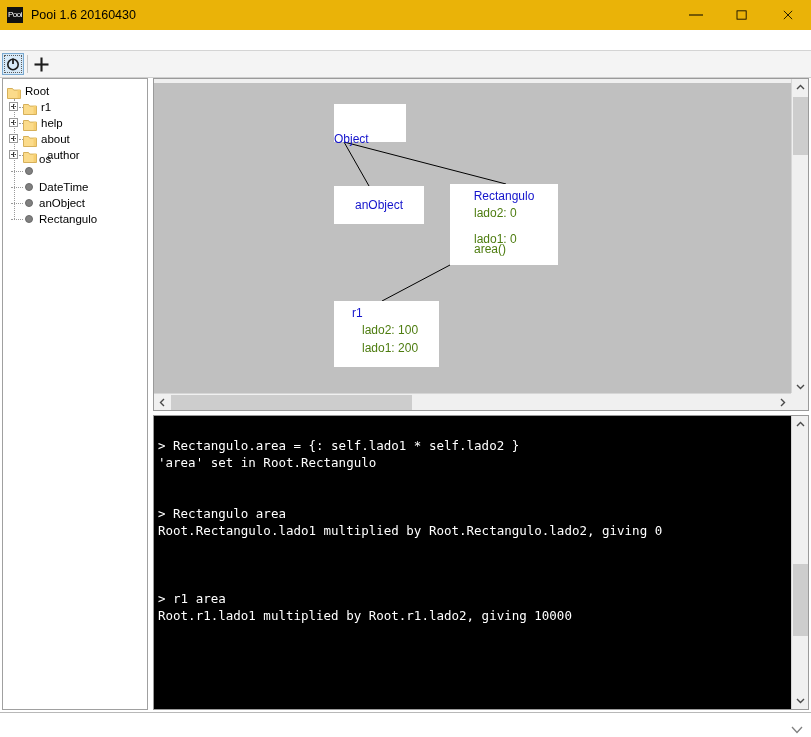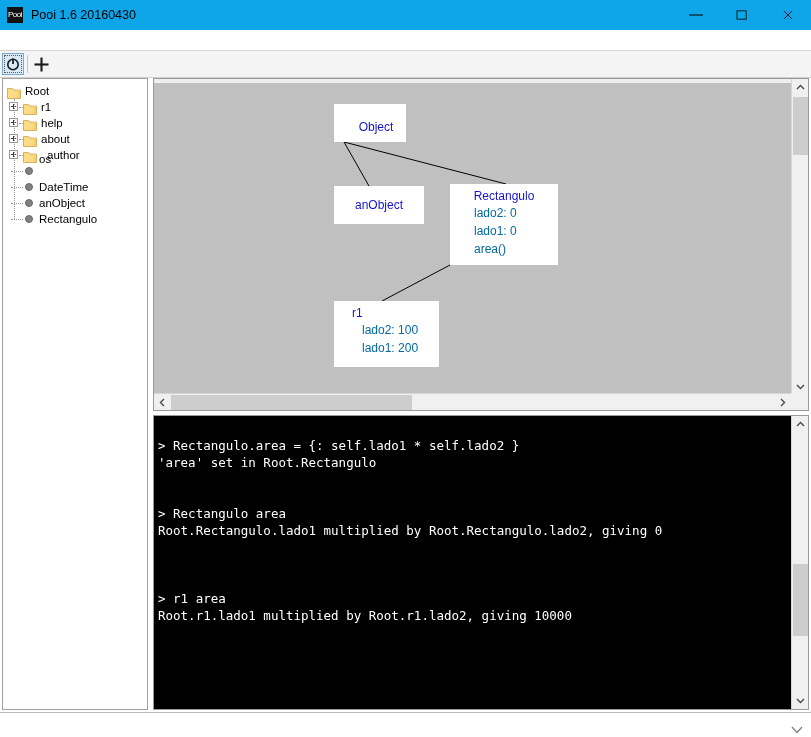--- a/index.html
+++ b/index.html
@@ -13,21 +13,21 @@
   #app {
     position: relative;
     width: 811px; height: 737px;
     background: #ffffff;
   }
 
   
   #titlebar {
     position: absolute; left: 0; top: 0;
     width: 811px; height: 30px;
-    background: #0ea5e9;
+    background: #eab308;
   }
   #app-icon {
     position: absolute; left: 7px; top: 7px;
     width: 16px; height: 16px;
     background: #111111;
     color: #ffffff;
     font-size: 8px; line-height: 16px;
     text-align: center;
     font-family: "Liberation Sans", sans-serif;
     letter-spacing: -0.5px;
@@ -200,21 +200,21 @@
   .dnode .dtitle {
     position: absolute;
     font-size: 12px;
     color: #1414cc;
     line-height: 15px;
     white-space: nowrap;
   }
   .dnode .dattr {
     position: absolute;
     font-size: 12px;
-    color: #0369a1;
+    color: #4d7c0f;
     line-height: 15px;
     white-space: nowrap;
   }
   #diagram-lines {
     position: absolute; left: 0; top: 0;
     width: 638px; height: 314px;
     pointer-events: none;
   }
 
   
@@ -394,29 +394,29 @@
   <div id="diagram-panel">
     <div id="diagram-canvas">
       <div class="topstrip"></div>
       <svg id="diagram-lines">
           <line x1="190" y1="63" x2="215" y2="107" stroke="#000000" stroke-width="1"></line>
           <line x1="190" y1="63" x2="352" y2="105" stroke="#000000" stroke-width="1"></line>
           <line x1="296" y1="186" x2="228" y2="222" stroke="#000000" stroke-width="1"></line>
         </svg>
       <div id="diagram-nodes">
           <div class="dnode" style="left: 180px; top: 25px; width: 72px; height: 38px;">
-            <div class="dtitle" style="left: 0px; top: 4px; width: 84px; height: 38px; line-height: 38px; text-align: center;">Object</div>
+            <div class="dtitle" style="left: 0px; top: 16px; width: 84px; height: 38px; line-height: 38px; text-align: left;">Object</div>
           </div>
           <div class="dnode" style="left: 180px; top: 107px; width: 90px; height: 38px;">
             <div class="dtitle" style="left: 0px; top: 0px; width: 90px; height: 38px; line-height: 38px; text-align: center;">anObject</div>
           </div>
           <div class="dnode" style="left: 296px; top: 105px; width: 108px; height: 81px;">
             <div class="dtitle" style="left: 0px; top: 5px; width: 108px; text-align: center;">Rectangulo</div>
             <div class="dattr" style="left: 24px; top: 22px;">lado2: 0</div>
-            <div class="dattr" style="left: 24px; top: 40px;">lado1: 0</div>
+            <div class="dattr" style="left: 24px; top: 48px;">lado1: 0</div>
             <div class="dattr" style="left: 24px; top: 58px;">area()</div>
           </div>
           <div class="dnode" style="left: 180px; top: 222px; width: 105px; height: 66px;">
             <div class="dtitle" style="left: 0px; top: 5px; width: 105px; text-align: left; padding-left: 18px;">r1</div>
             <div class="dattr" style="left: 28px; top: 22px;">lado2: 100</div>
             <div class="dattr" style="left: 28px; top: 40px;">lado1: 200</div>
           </div>
         </div>
     </div>
 

